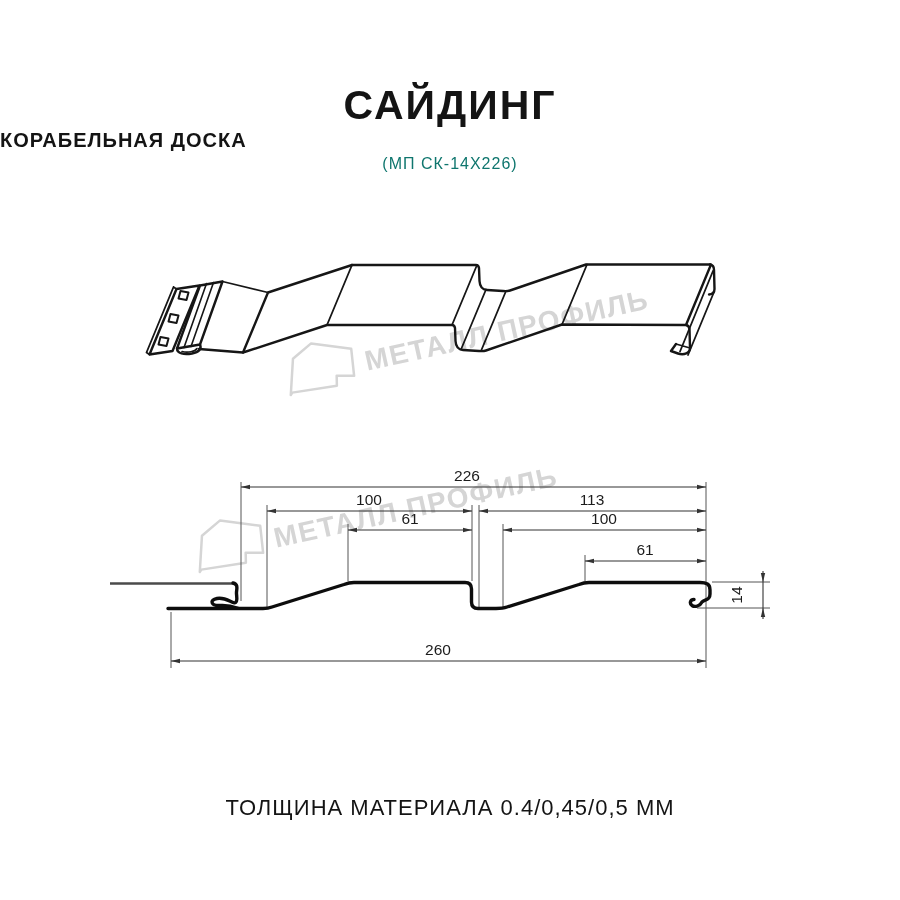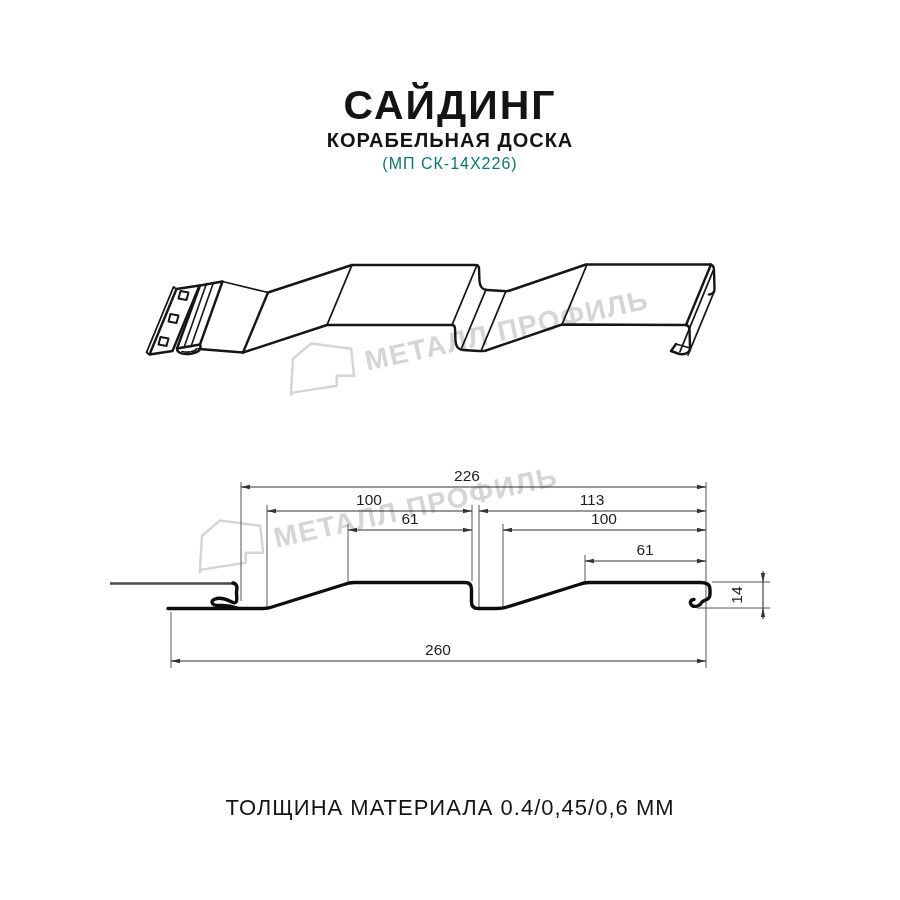--- a/index.html
+++ b/index.html
@@ -1,21 +1,21 @@
 <!DOCTYPE html>
 <html><head>
 <meta charset="utf-8">
 <style>
   html,body{margin:0;padding:0;background:#fff;}
   #page{position:relative;width:900px;height:880px;background:#ffffff;overflow:hidden;
         font-family:"Liberation Sans",sans-serif;color:#111;}
   .abs{position:absolute;}
   #title{left:0;top:82px;width:900px;text-align:center;font-size:41px;font-weight:700;
          letter-spacing:2px;color:#141414;}
-  #subtitle{left:0;top:129px;width:900px;text-align:center;font-size:20px;font-weight:700;
+  #subtitle{left:0;top:129px;width:900px;text-align:left;font-size:20px;font-weight:700;
          letter-spacing:1px;color:#141414;}
   #code{left:0;top:155px;width:900px;text-align:center;font-size:16px;font-weight:400;
          letter-spacing:1px;color:#0f766e;}
   #thickness{left:0;top:795px;width:900px;text-align:center;font-size:22px;font-weight:400;
          letter-spacing:1px;color:#141414;}
   svg text.dimlbl{font-family:"Liberation Sans",sans-serif;font-size:15.5px;fill:#1c1c1c;}
   svg text.wm{font-family:"Liberation Sans",sans-serif;font-weight:700;font-size:28px;
          letter-spacing:1.5px;}
 </style>
 </head>
@@ -152,14 +152,14 @@
         Q710,585.5 710,590 L710,594
         C710,601 704,599 702,602 C700,606 695,607.5 692,605.5 C689,603 690.5,599.5 694,599.5"></path>
 
       <path stroke="#0d0d0d" stroke-width="3.4" stroke-linecap="round" d="
         M233,583 C238,584 237,588 236.5,592 C236.2,595 237.5,598 236.5,601
         C234.5,607 228,596.5 217,598.5 C209,600 211,606 220,605.5
         C228,605 233,606.5 238,608.3"></path>
     </g>
   </svg>
 
-  <div class="abs" id="thickness">ТОЛЩИНА МАТЕРИАЛА 0.4/0,45/0,6 ММ</div>
+  <div class="abs" id="thickness">ТОЛЩИНА МАТЕРИАЛА 0.4/0,45/0,5 ММ</div>
 </div>
 
 </body></html>

